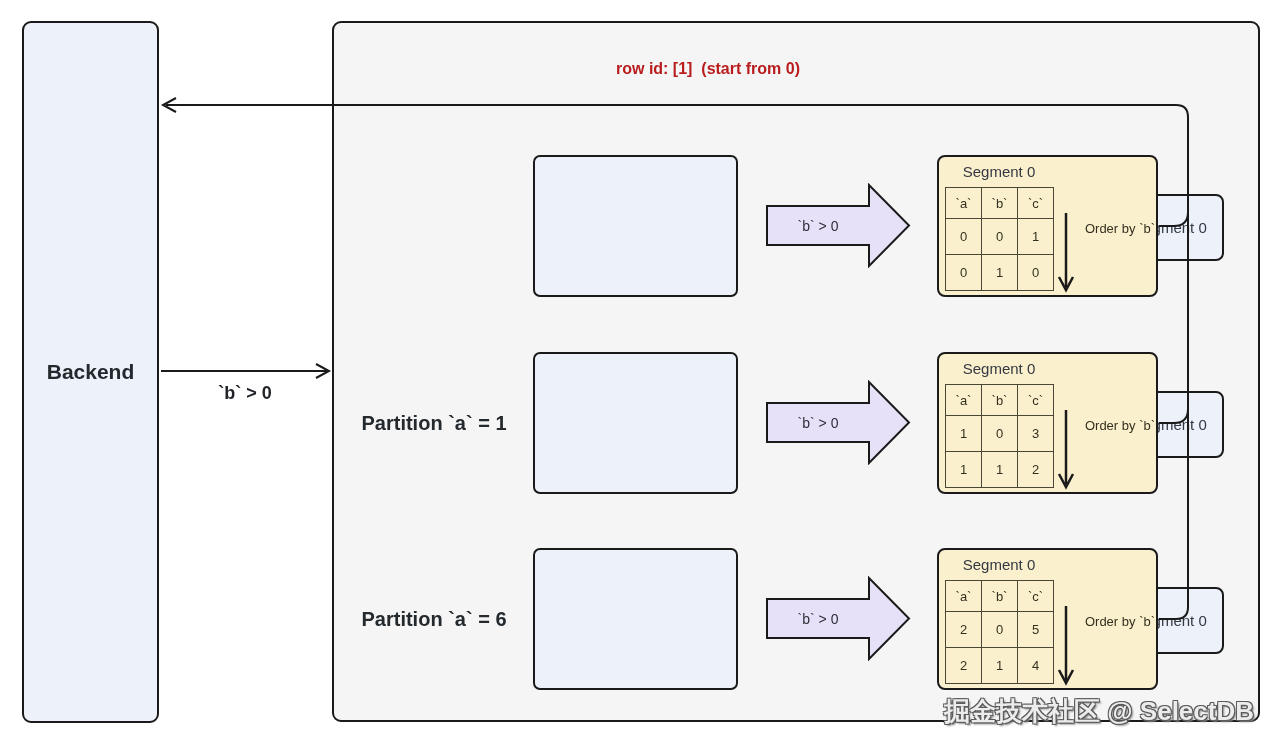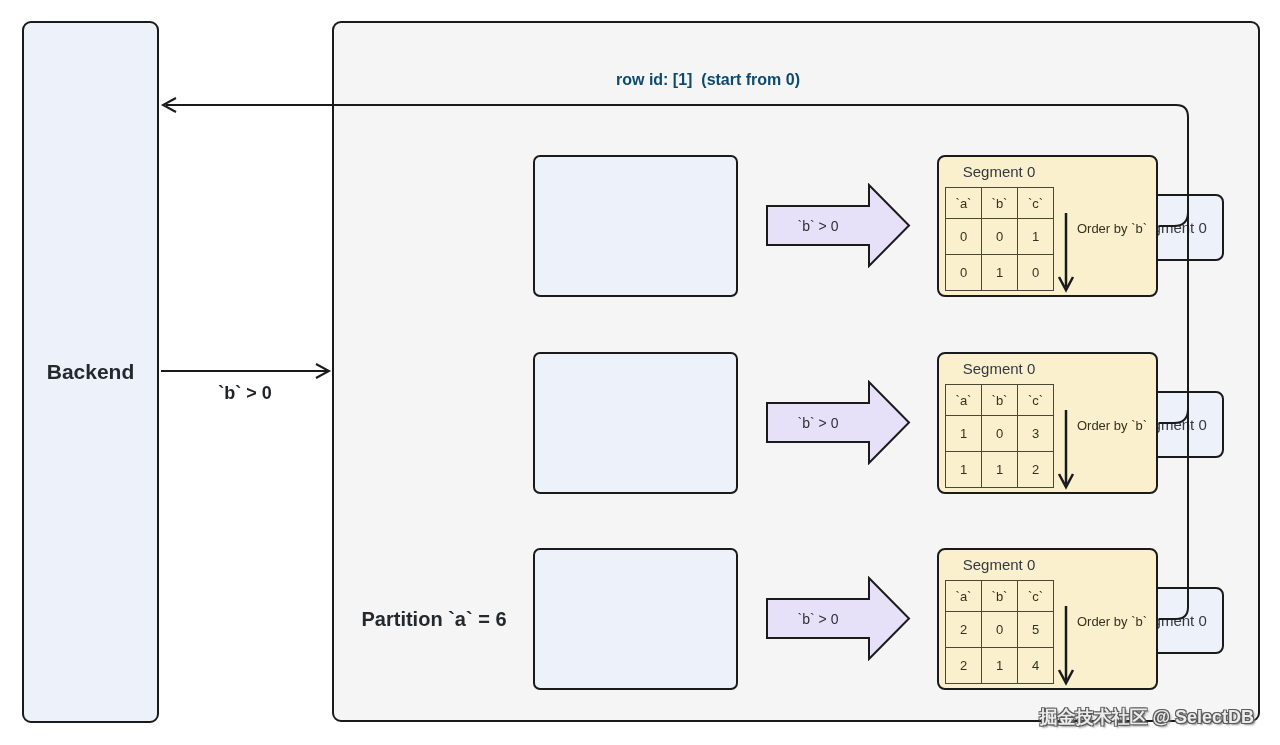--- a/index.html
+++ b/index.html
@@ -14,22 +14,22 @@
     background: #edf1f9; border: 2px solid #1a1a1a; border-radius: 9px;
     display: flex; align-items: center; justify-content: center;
   }
   .backend-box .lbl { font-size: 21px; font-weight: bold; color: #24292e; }
   .outer-box {
     position: absolute; left: 332px; top: 21px; width: 928px; height: 701px;
     background: #f5f5f6; border: 2px solid #1a1a1a; border-radius: 9px;
   }
   
   .rowid-label {
-    position: absolute; left: 508px; top: 71px; width: 400px;
-    text-align: center; font-size: 16px; font-weight: bold; color: #0c4a6e;
+    position: absolute; left: 508px; top: 60px; width: 400px;
+    text-align: center; font-size: 16px; font-weight: bold; color: #b91c1c;
     white-space: pre;
   }
   
   .bfilter-label {
     position: absolute; left: 170px; top: 383px; width: 150px;
     text-align: center; font-size: 18px; font-weight: bold; color: #1f2328;
   }
   
   .prow { position: absolute; left: 0; width: 1280px; height: 142px; }
   .prow .partition-label {
@@ -67,33 +67,33 @@
     position: absolute; left: 6px; top: 30px;
     border-collapse: collapse;
   }
   .rtable td {
     width: 36px; height: 36px; border: 1.5px solid #4b4737;
     text-align: center; font-size: 13px; color: #33301f; padding: 0;
   }
   .rtable tr.hdr td { height: 31px; font-size: 13px; }
   .order-arrow { position: absolute; left: 116px; top: 54px; }
   .order-label {
-    position: absolute; left: 132px; top: 0; width: 82px; height: 142px;
+    position: absolute; left: 140px; top: 0; width: 82px; height: 142px;
     display: flex; align-items: center; justify-content: center;
     font-size: 13px; color: #33301f; white-space: nowrap;
   }
   
   .connectors {
     position: absolute; left: 0; top: 0; width: 1280px; height: 745px;
     pointer-events: none;
   }
   
   .watermark {
     position: absolute; right: 26px; bottom: 16px;
-    font-size: 18px; font-weight: bold; color: #ececec; white-space: nowrap;
+    font-size: 26px; font-weight: bold; color: #ececec; white-space: nowrap;
     text-shadow: 1px 1px 0 #5a5a5a, -1px -1px 0 #5a5a5a,
                  1px -1px 0 #5a5a5a, -1px 1px 0 #5a5a5a, 2px 2px 2px #888;
   }
 </style>
 </head>
 <body>
 
 <div class="page">
 
   <div class="backend-box">
@@ -141,20 +141,21 @@
         </table>
       <svg class="order-arrow" width="22" height="84" viewBox="0 0 22 84">
         <line x1="11" y1="2" x2="11" y2="76" stroke="#1a1a1a" stroke-width="2.5"></line>
         <polyline points="4,66 11,79 18,66" fill="none" stroke="#1a1a1a" stroke-width="2.5"></polyline>
       </svg>
       <div class="order-label">Order by `b`</div>
     </div>
   </div>
 
   <div class="prow" style="top:352px">
+    <div class="partition-label">Partition `a` = 1</div>
     <div class="partition-box">
       <div class="segment-box">
         <span class="lbl">Segment 0</span>
       </div>
     </div>
     <div class="flow-arrow">
       <svg width="145" height="85" viewBox="0 0 145 85">
         <polygon points="1,23 103,23 103,2 143,42.5 103,83 103,62 1,62" fill="#e6e0f8" stroke="#1a1a1a" stroke-width="2"></polygon>
       </svg>
       <div class="lbl">`b` &gt; 0</div>

